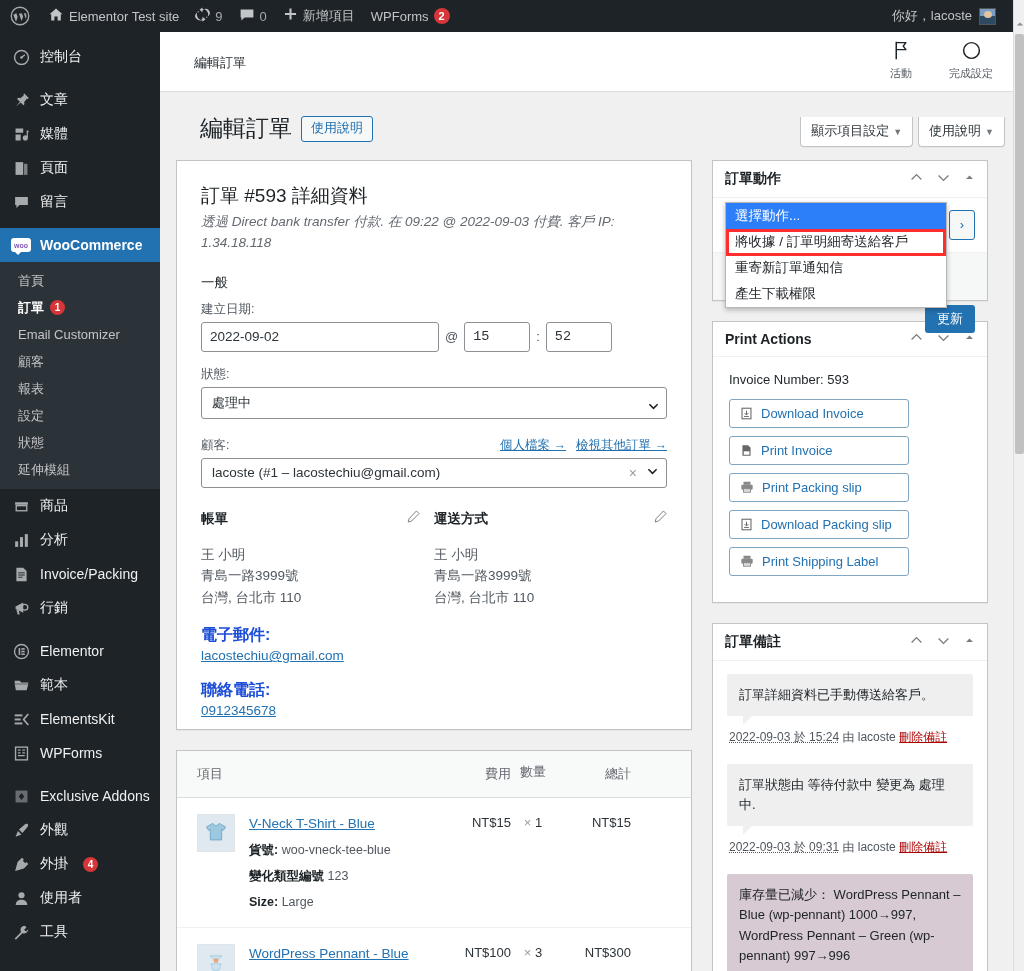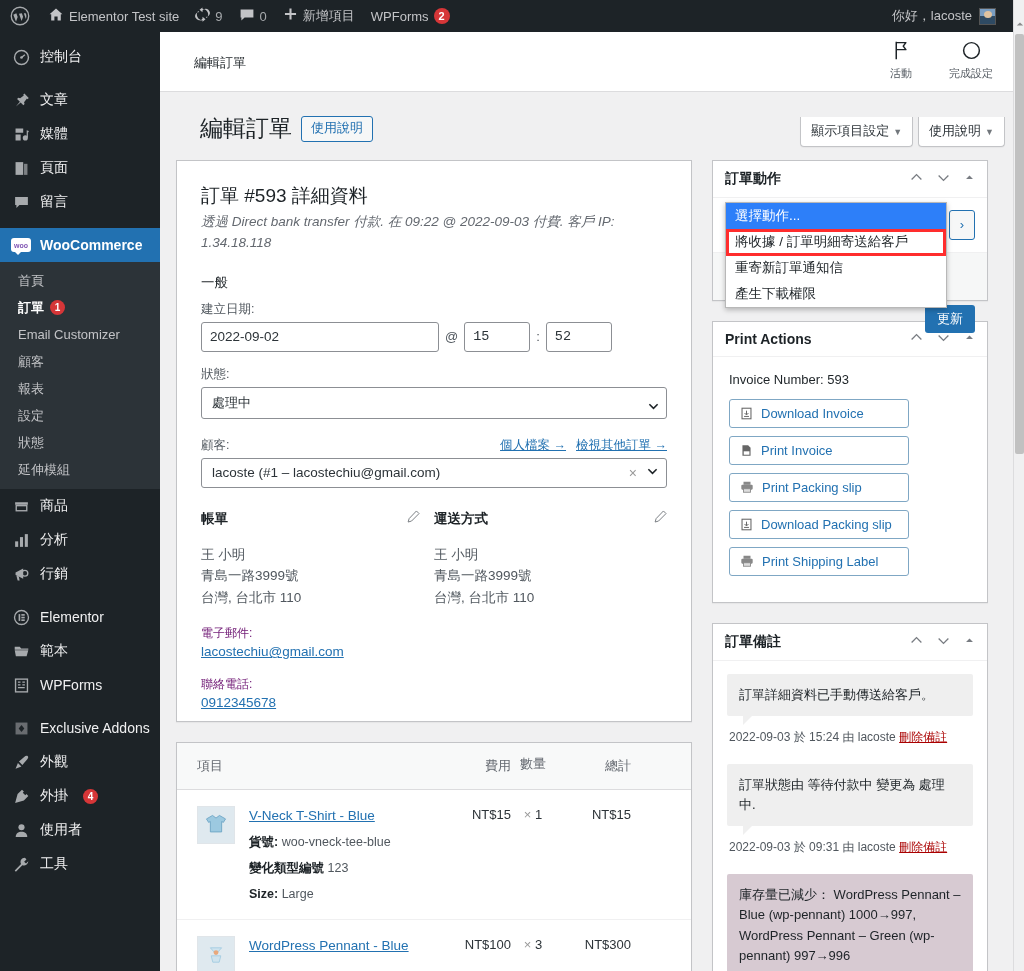--- a/index.html
+++ b/index.html
@@ -169,21 +169,21 @@
     border: 1px solid #8c8f94; border-radius: 3px; height: 30px; width: 100%;
     display: flex; align-items: center; padding: 0 8px 0 10px;
     font-size: 13.5px; color: #2c3338; background: #fff; position: relative;
   }
   .sel2 .x { margin-left: auto; color: #999; font-size: 14px; padding-right: 10px; }
   .addr-cols { display: flex; margin-top: 22px; }
   .addr-col { width: 50%; padding-right: 16px; position: relative; }
   .addr-h { font-size: 13.5px; font-weight: 700; color: #1d2327; margin-bottom: 16px; }
   .pencil { position: absolute; right: 14px; top: 0; color: #787c82; font-size: 13px; }
   .addr-p { font-size: 13.5px; color: #50575e; line-height: 1.62; }
-  .addr-lbl { font-size: 12px; color: #701a75; margin-top: 16px; }
+  .addr-lbl { font-size: 16px; color: #1d4ed8; margin-top: 16px; font-weight: bold; }
   .addr-lnk { color: #2271b1; text-decoration: underline; font-size: 13.5px; }
 
   
   .items-head {
     display: flex; background: #f8f9f9; border-bottom: 1px solid #dcdcde;
     padding: 14px 14px 14px 20px; font-size: 13px; color: #646970; align-items: flex-start;
   }
   .ih-item { flex: 1; }
   .ih-cost { width: 66px; text-align: right; }
   .ih-qty  { width: 44px; text-align: center; line-height: 1.15; }
@@ -260,21 +260,21 @@
   .note-bub.sys { background: #d7cad2; }
   .note-bub::after {
     content: ""; position: absolute; left: 16px; bottom: -9px;
     border: 9px solid transparent; border-top-color: #efefef; border-bottom: 0;
     border-left-width: 0;
   }
   .note-bub.sys::after { border-top-color: #d7cad2; }
   .note-meta {
     font-size: 12px; color: #50575e; margin-top: 13px; padding-left: 2px;
   }
-  .note-meta .nl { color: #50575e; text-decoration-style: dotted; }
+  .note-meta .nl { color: #50575e; text-decoration: underline; text-decoration-style: dotted; }
   .note-del { color: #a00; text-decoration: underline; }
 
   
   #scrollbar {
     position: absolute; right: 0; top: 0; width: 11px; height: 971px;
     background: #f0f0f1; border-left: 1px solid #dcdcde; z-index: 95;
   }
   #scroll-up {
     position:absolute; top:18px; left:0; width:11px; height:11px;
     display:flex; align-items:center; justify-content:center;
@@ -449,20 +449,29 @@
           <rect x="2.5" y="11" width="3.6" height="6.5" fill="currentColor"></rect>
           <rect x="8.2" y="6" width="3.6" height="11.5" fill="currentColor"></rect>
           <rect x="13.9" y="2.5" width="3.6" height="15" fill="currentColor"></rect>
         </svg>
     </span>
     <span>分析</span>
   </div>
   <div class="menu-item">
     <span class="mi-ico">
       <svg viewBox="0 0 20 20" width="17" height="17">
+          <path d="M4 2h8l4 4v12H4z" fill="currentColor"></path>
+          <path d="M6.2 8h7.6M6.2 10.6h7.6M6.2 13.2h5" stroke="#1d2327" stroke-width="1.1"></path>
+        </svg>
+    </span>
+    <span>Invoice/Packing</span>
+  </div>
+  <div class="menu-item">
+    <span class="mi-ico">
+      <svg viewBox="0 0 20 20" width="17" height="17">
           <path d="M3 7.5l9-4.5v12l-9-4.5z" fill="currentColor"></path>
           <circle cx="14" cy="8.5" r="3.4" fill="none" stroke="currentColor" stroke-width="1.6"></circle>
           <path d="M4 11.5l1.5 5.5h2.3l-1-4.9z" fill="currentColor"></path>
         </svg>
     </span>
     <span>行銷</span>
   </div>
   <div class="menu-sep"></div>
 
   <div class="menu-item">
@@ -478,20 +487,31 @@
     <span>Elementor</span>
   </div>
   <div class="menu-item">
     <span class="mi-ico">
       <svg viewBox="0 0 20 20" width="17" height="17">
           <path d="M2 4.5h6l1.6 2H18V8H2z" fill="currentColor"></path>
           <path d="M2 8.6h16l-2 7H3.4z" fill="currentColor"></path>
         </svg>
     </span>
     <span>範本</span>
+  </div>
+  <div class="menu-item">
+    <span class="mi-ico">
+      <svg viewBox="0 0 20 20" width="17" height="17">
+          <rect x="2" y="4" width="9" height="2.3" fill="currentColor"></rect>
+          <rect x="2" y="8.8" width="7" height="2.3" fill="currentColor"></rect>
+          <rect x="2" y="13.5" width="9" height="2.3" fill="currentColor"></rect>
+          <path d="M18 3.5L12.5 10l5.5 6.5" stroke="currentColor" stroke-width="2" fill="none"></path>
+        </svg>
+    </span>
+    <span>ElementsKit</span>
   </div>
   <div class="menu-item">
     <span class="mi-ico">
       <svg viewBox="0 0 20 20" width="17" height="17">
           <rect x="3" y="2.5" width="14" height="15" fill="none" stroke="currentColor" stroke-width="1.6"></rect>
           <path d="M5.8 6h3M11 6h3M5.8 9.3h3M11 9.3h3M5.8 12.6h8" stroke="currentColor" stroke-width="1.4"></path>
         </svg>
     </span>
     <span>WPForms</span>
   </div>

